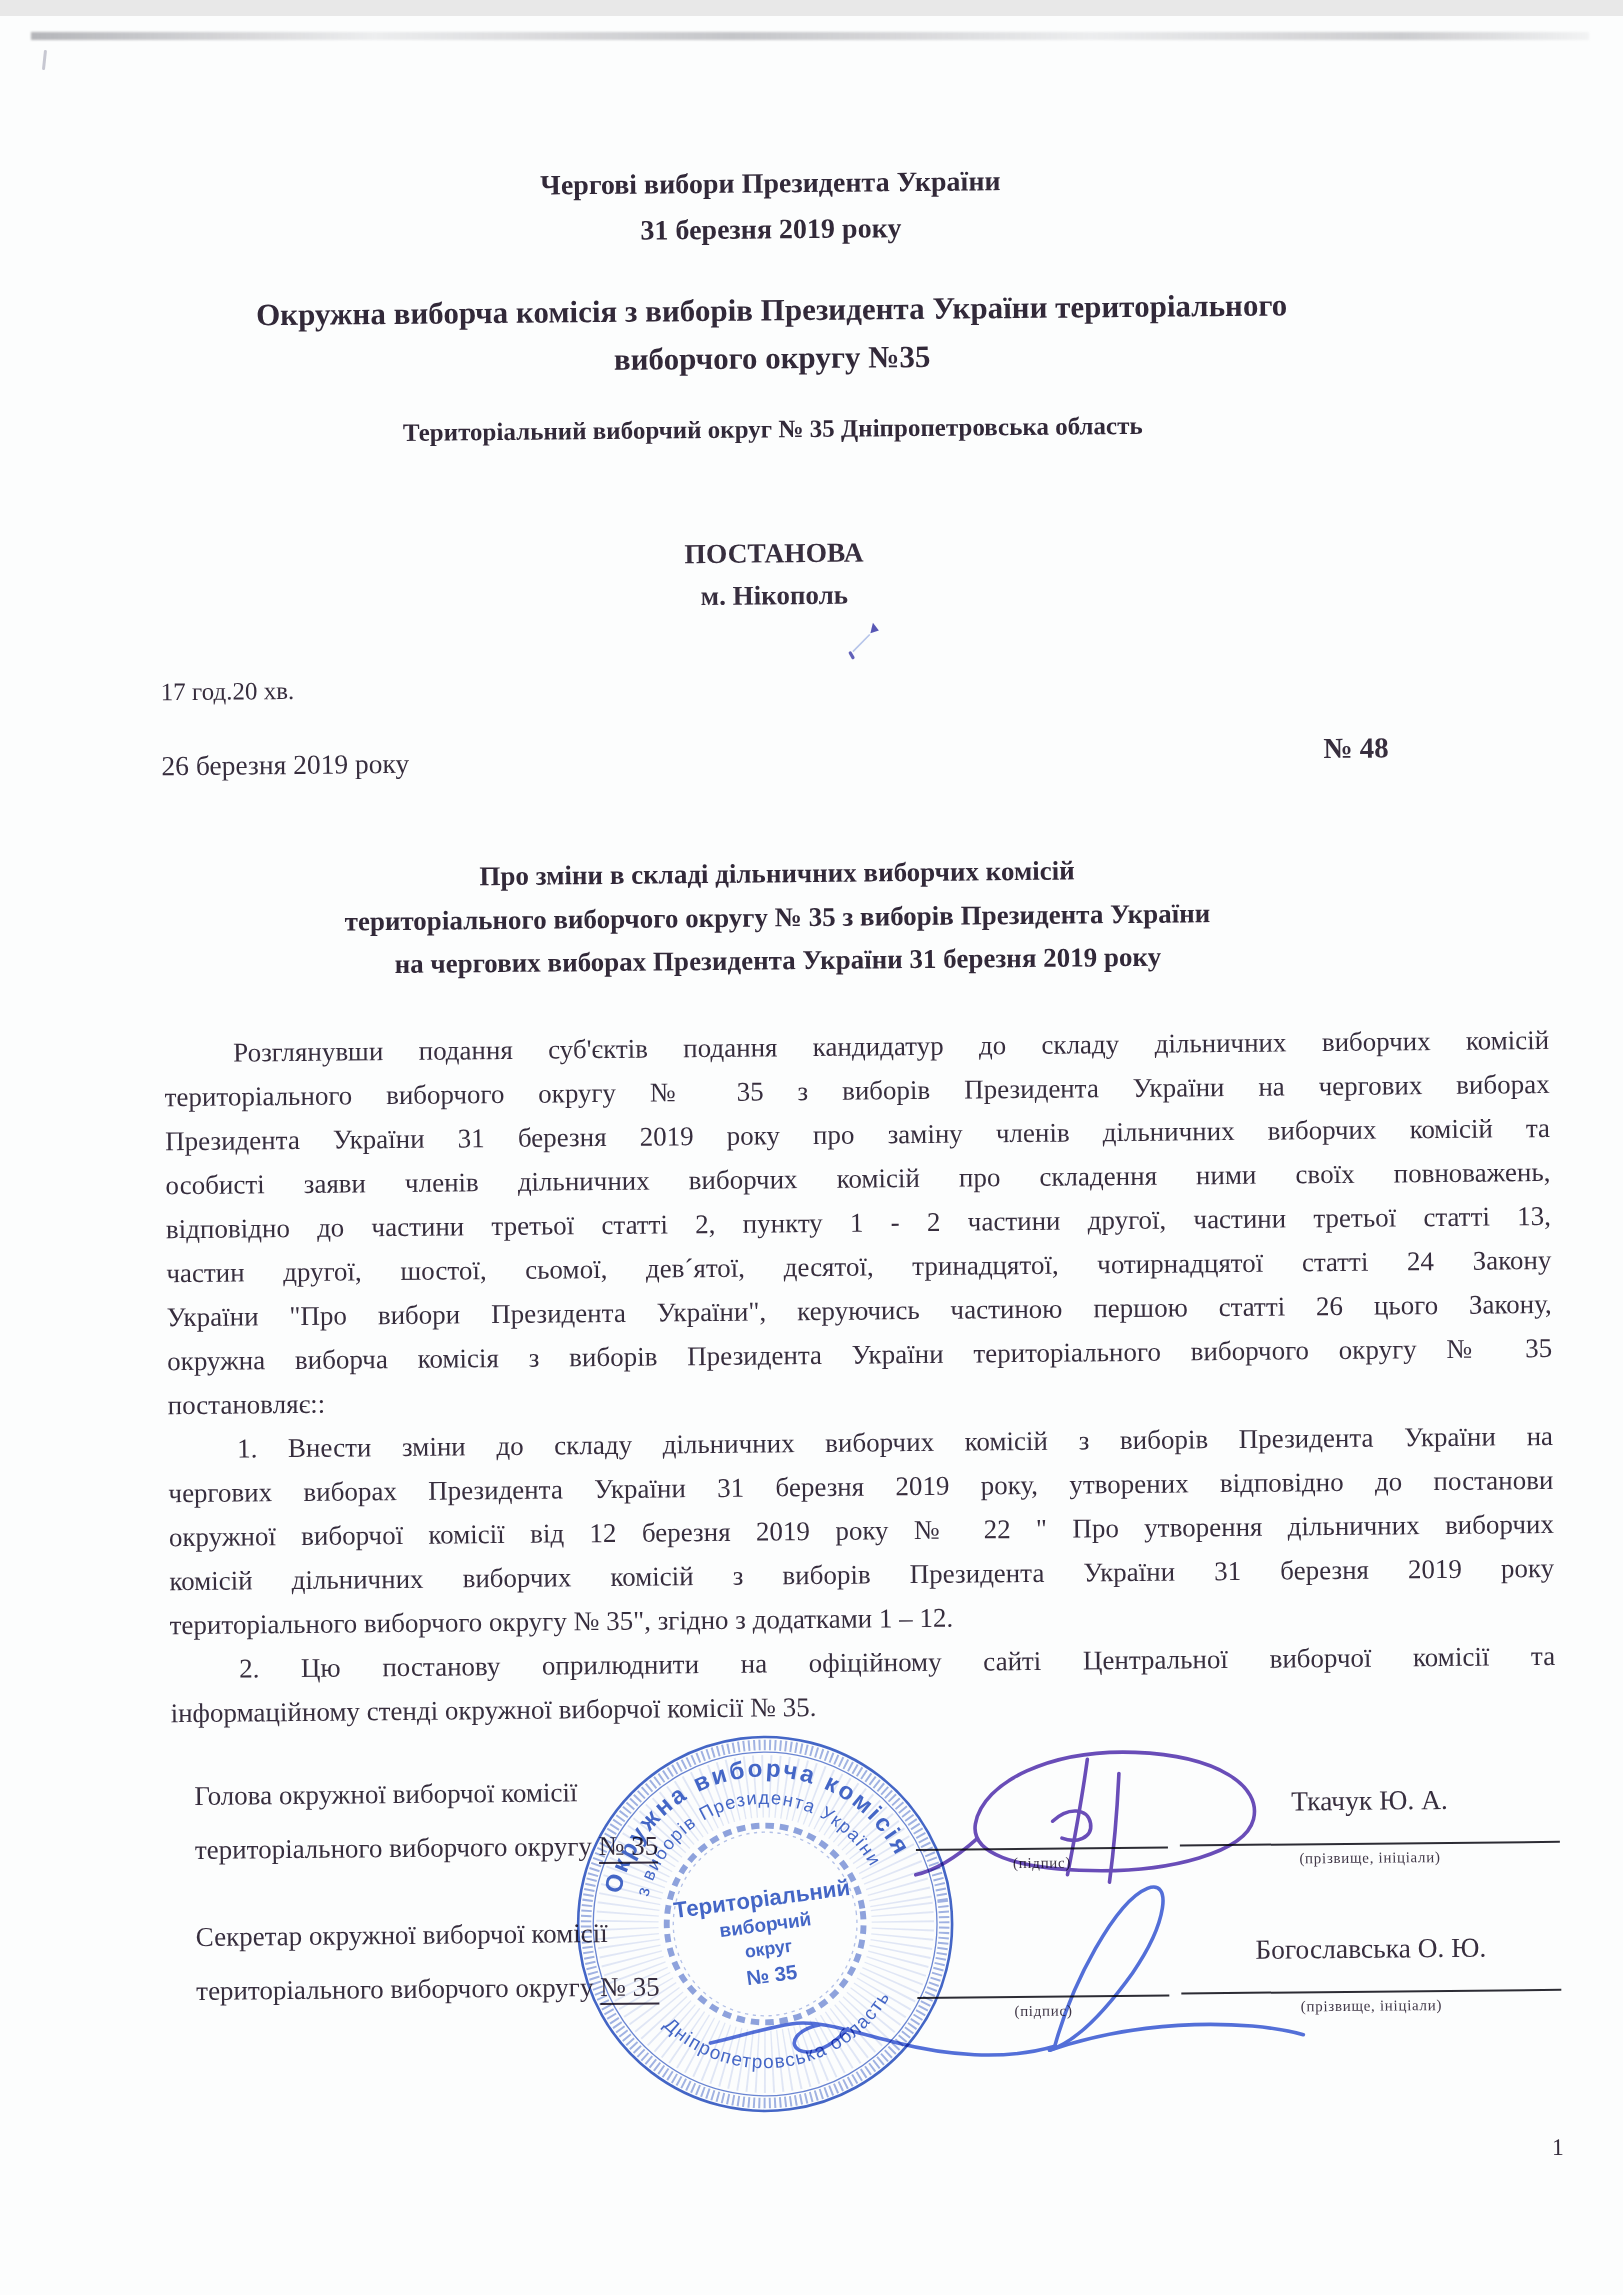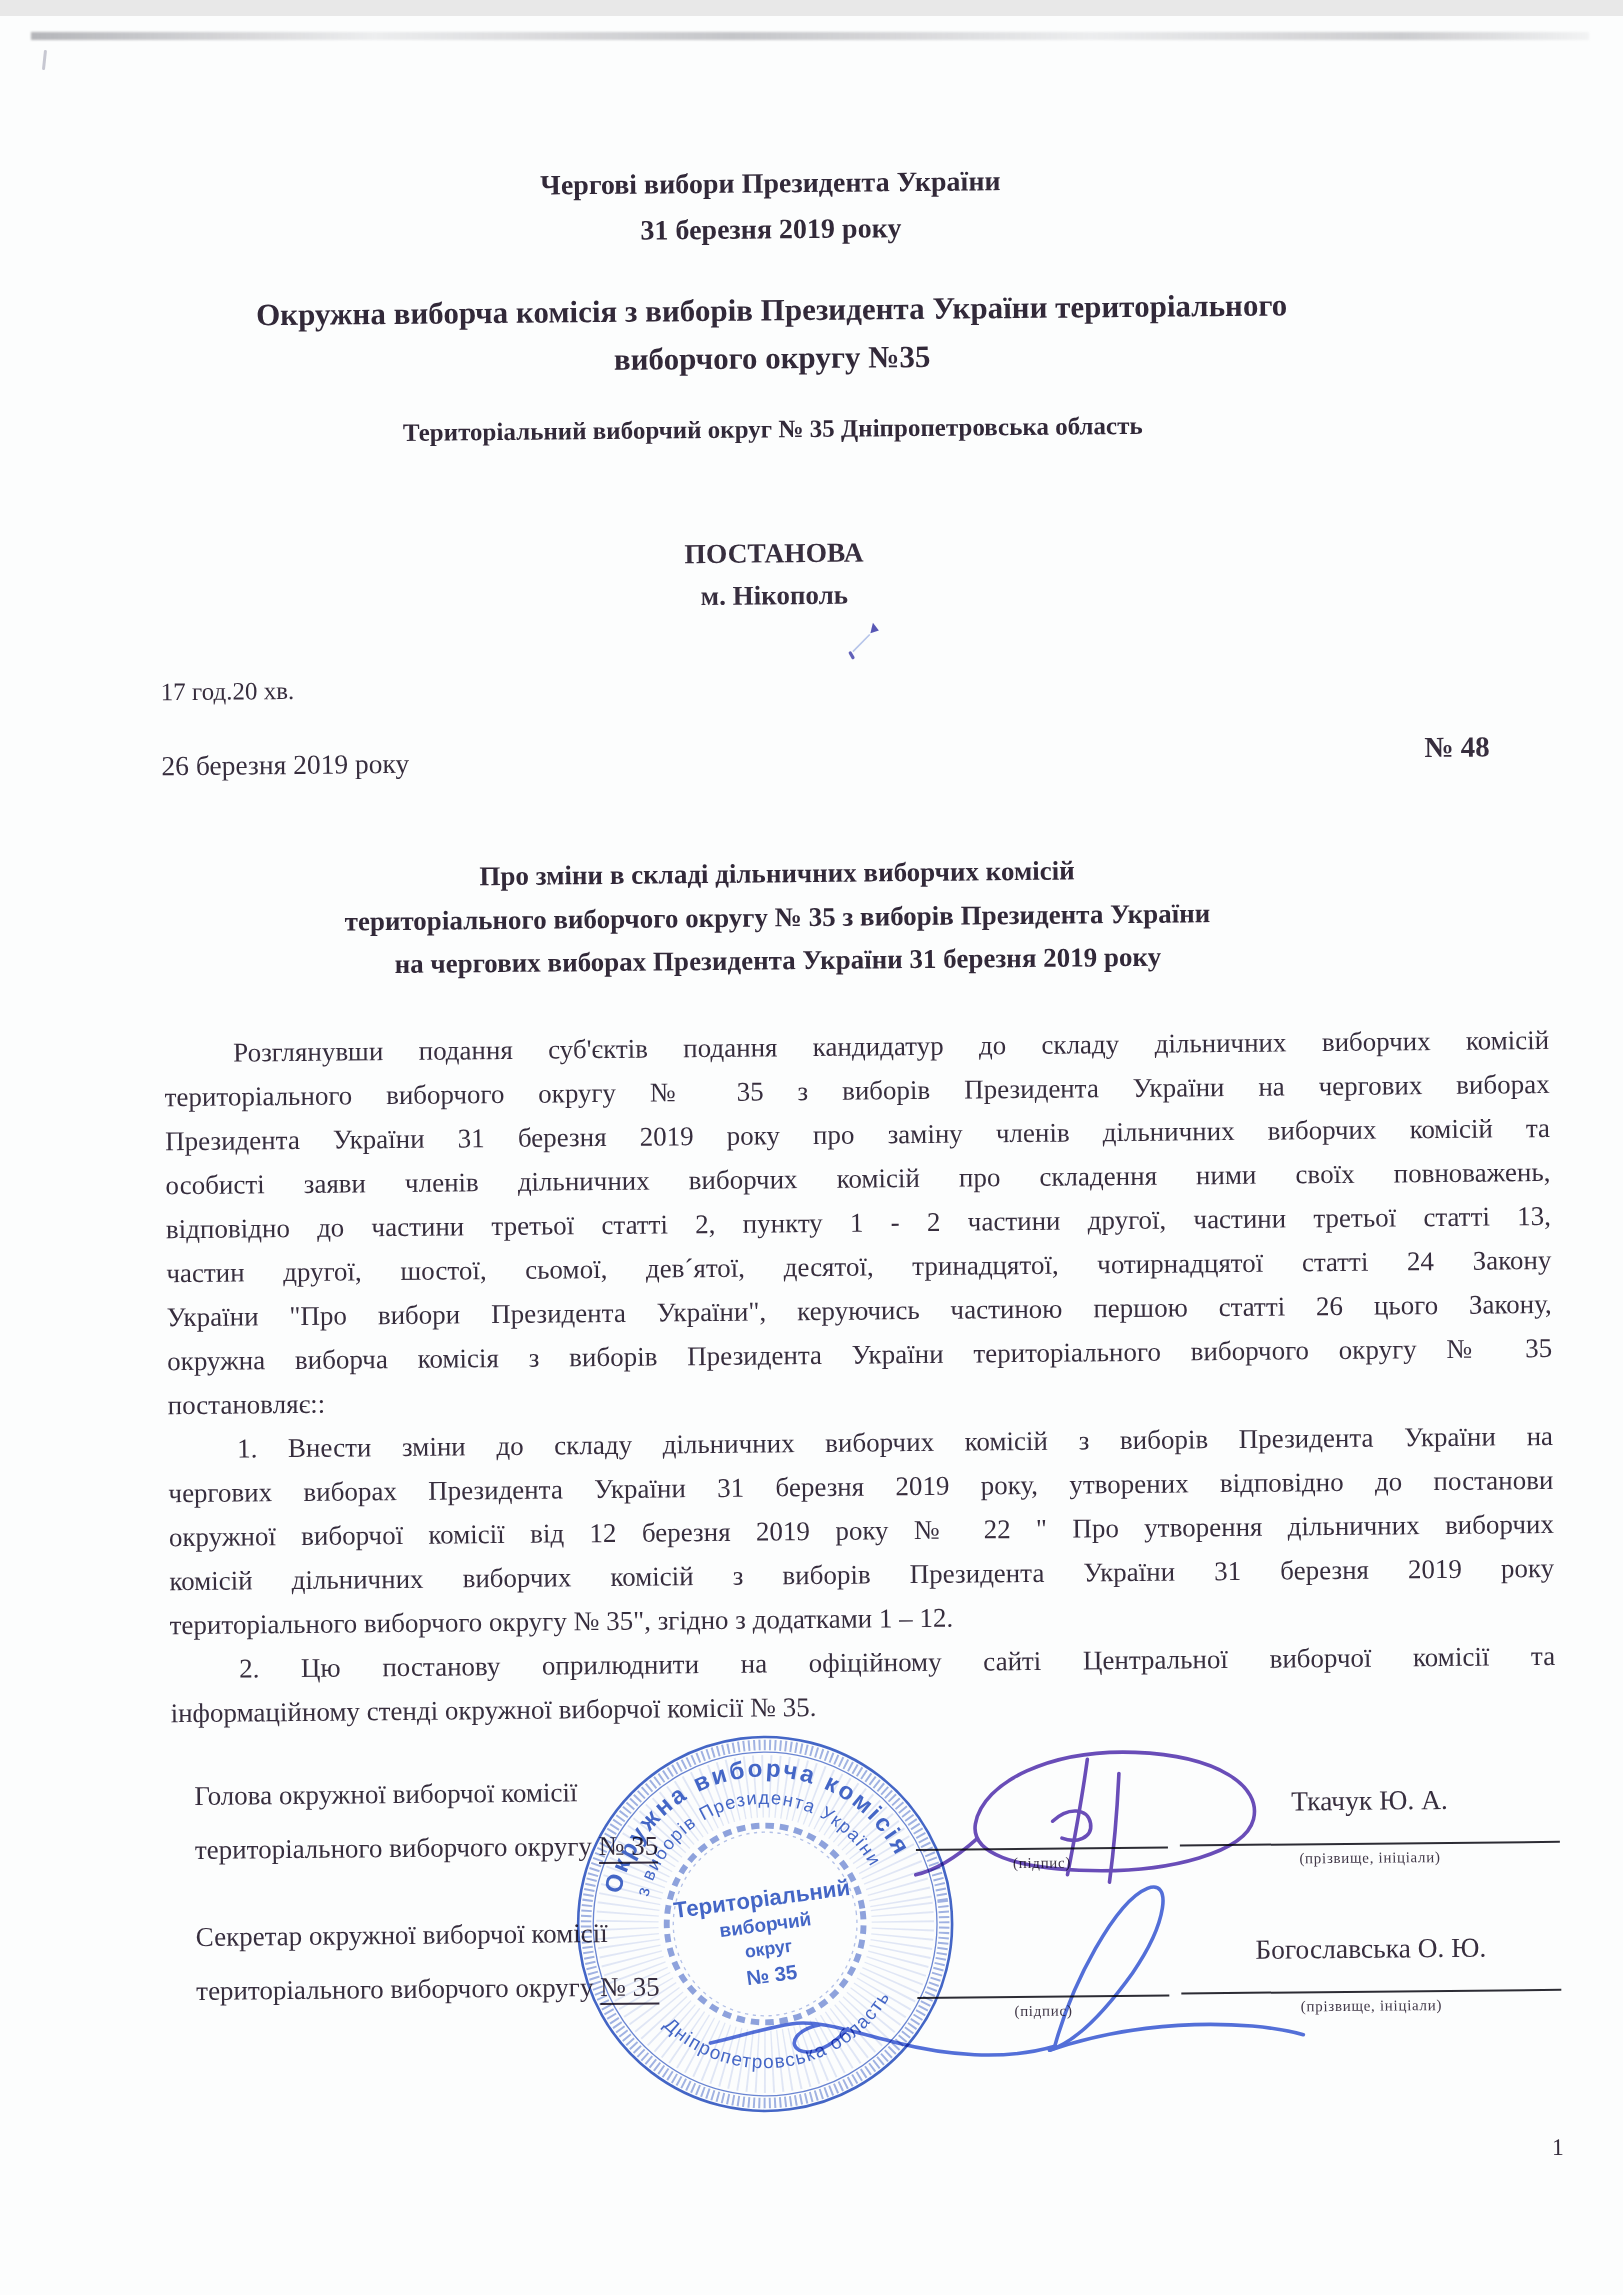--- a/index.html
+++ b/index.html
@@ -24,21 +24,21 @@
 
   .hc { position:absolute; left:59px; width:1441px; text-align:center; }
   .h1 { top:144px; font-size:28px; font-weight:bold; line-height:46px; color:#322939; }
   .h2 { top:270px; font-size:31px; font-weight:bold; line-height:48px; color:#322939; }
   .h3 { top:399px; font-size:25px; font-weight:bold; color:#322939; }
   .res-title { top:521px; font-size:27.5px; font-weight:bold; }
   .res-city  { top:564px; font-size:27px; font-weight:bold; }
 
   .meta-time { position:absolute; left:165px; top:656px; font-size:25px; }
   .meta-date { position:absolute; left:165px; top:728px; font-size:27.5px; }
-  .meta-num  { position:absolute; left:1428px; top:721px; font-size:29px; font-weight:bold; }
+  .meta-num  { position:absolute; left:1327px; top:721px; font-size:29px; font-weight:bold; }
 
   .subj { position:absolute; left:59px; width:1441px; text-align:center; font-size:27px; font-weight:bold; color:#322939; }
   .s1 { top:842px; } .s2 { top:886px; } .s3 { top:929px; }
 
   .body-text { position:absolute; left:165px; top:1009px; width:1385px; font-size:27px; }
   .bl { line-height:44px; text-align:justify; text-align-last:justify; }
   .bl.ind { text-indent:69px; }
   .bl.pl { text-align-last:left; }
 
   .role { position:absolute; left:188px; font-size:27px; white-space:nowrap; }

